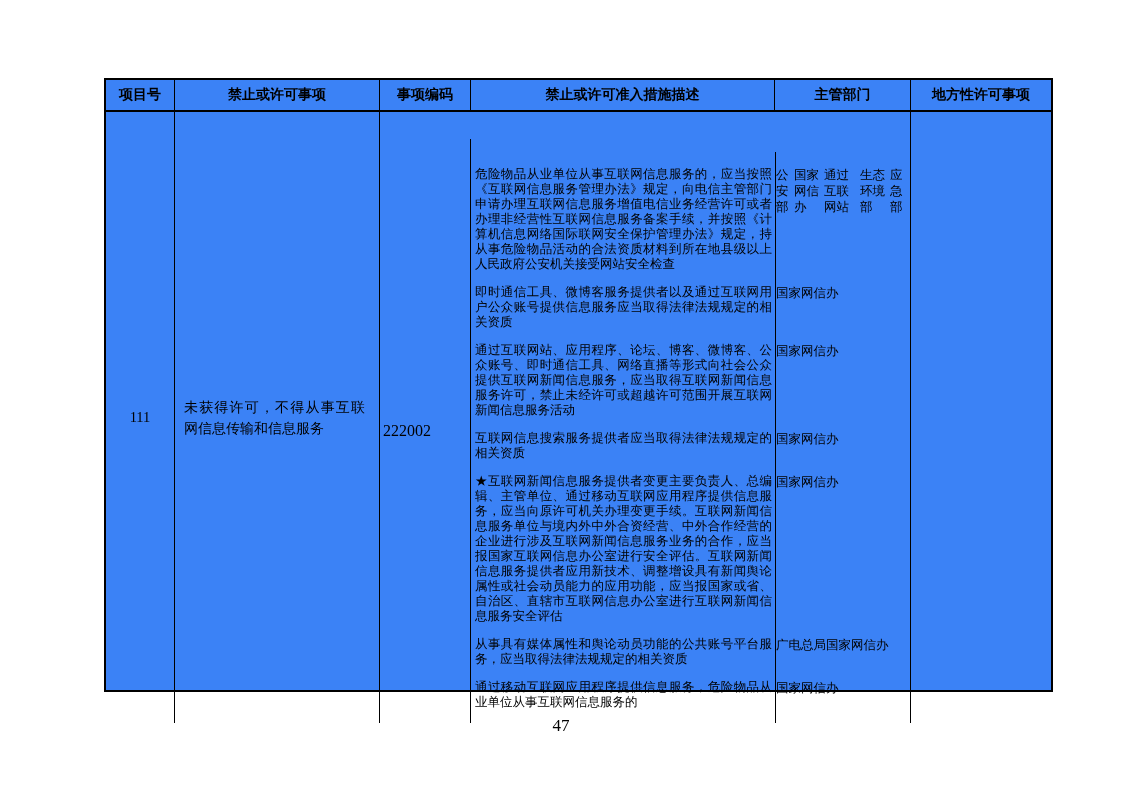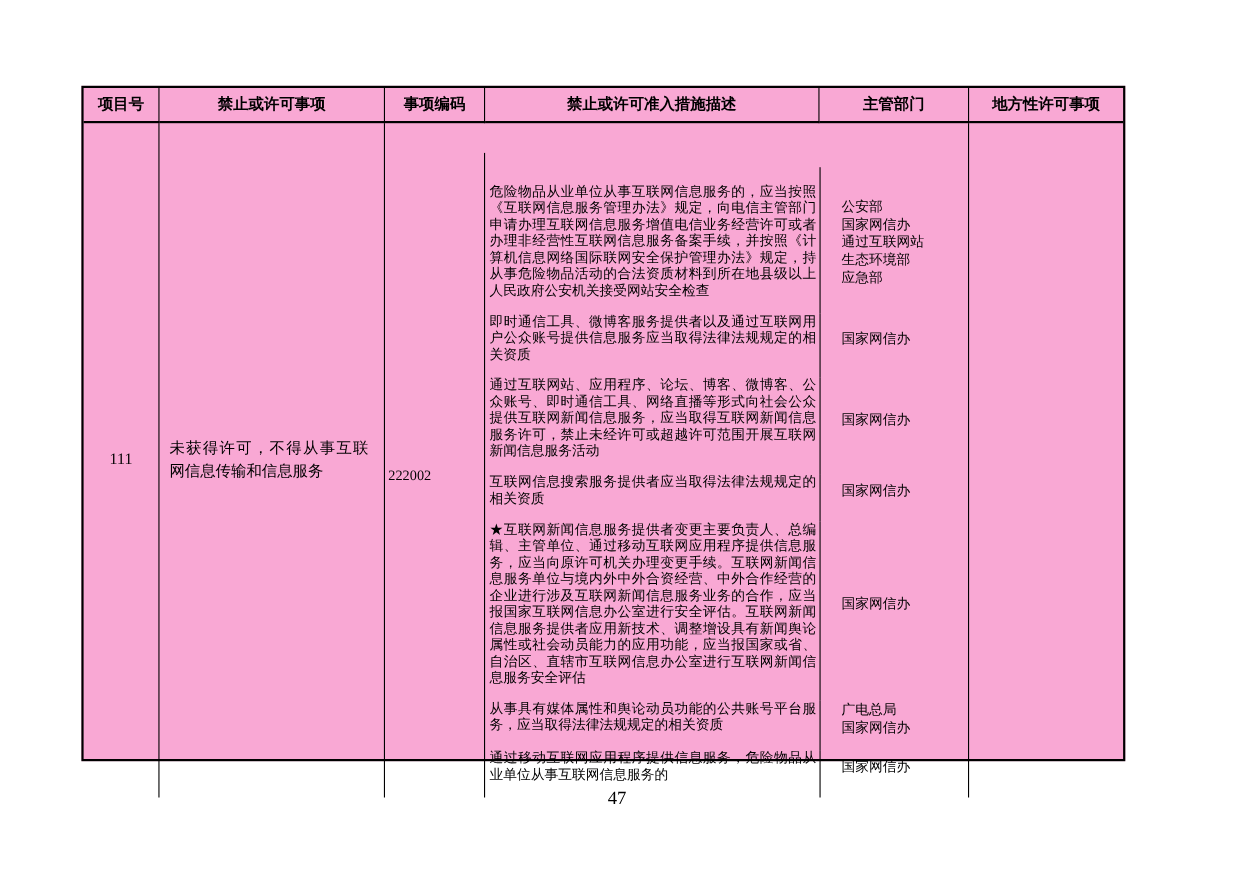--- a/index.html
+++ b/index.html
@@ -5,27 +5,27 @@
   * { margin: 0; padding: 0; box-sizing: border-box; }
   html, body { background: #ffffff; }
   body {
     width: 1122px; height: 793px;
     position: relative;
     font-family: "Liberation Serif", "DejaVu Serif", serif;
     color: #000;
   }
   .doc-table {
     position: absolute;
-    left: 74px; top: 78px;
+    left: 104px; top: 78px;
     width: 949px; height: 614px;
     border: 2px solid #000;
     display: grid;
     grid-template-columns: 69px 205px 91px 304px 136px 1fr;
     grid-template-rows: 32px 1fr;
-    background: #f9a8d4;
+    background: #3b82f6;
   }
   .hcell {
     border-right: 1px solid #000;
     border-bottom: 2px solid #000;
     display: flex; align-items: center; justify-content: center;
     font-weight: bold; font-size: 14px;
     white-space: nowrap;
     grid-row: 1;
   }
   .hcell.last { border-right: none; }
@@ -39,42 +39,42 @@
     grid-column: 2;
     display: flex; align-items: center;
     padding: 0 14px 0 9px;
     font-size: 14px; line-height: 21px;
   }
   .cell-item > div { text-align: justify; }
   .cell-code {
     grid-column: 3;
     display: flex; align-items: center;
     padding-left: 3px;
-    font-size: 13px;
+    font-size: 16px;
     margin-top: 27px;
   }
   .cell-measures {
     grid-column: 4 / 6;
     display: grid;
     grid-template-columns: 304px 1fr;
     grid-template-rows: repeat(7, auto) 1fr;
     font-size: 12.5px;
   }
   .cell-local { grid-column: 6; border-right: none; }
   .m-desc {
     grid-column: 1;
     padding: 0 3px 13px 4px;
     text-align: justify;
     line-height: 15px;
   }
   .m-dept {
     grid-column: 2;
     border-left: 1px solid #000;
-    padding: 0 2px 13px 19px;
-    display: flex; flex-direction: column; justify-content: center;
+    padding: 0 2px 13px 0;
+    display: flex; flex-direction: row; 
     line-height: 16px;
   }
   .first-group { padding-top: 15px; margin-top: 40px; }
   .filler { padding-bottom: 0; }
   .page-number {
     position: absolute;
     left: 0; top: 716px; width: 100%;
     text-align: center;
     font-size: 17px;
   }

